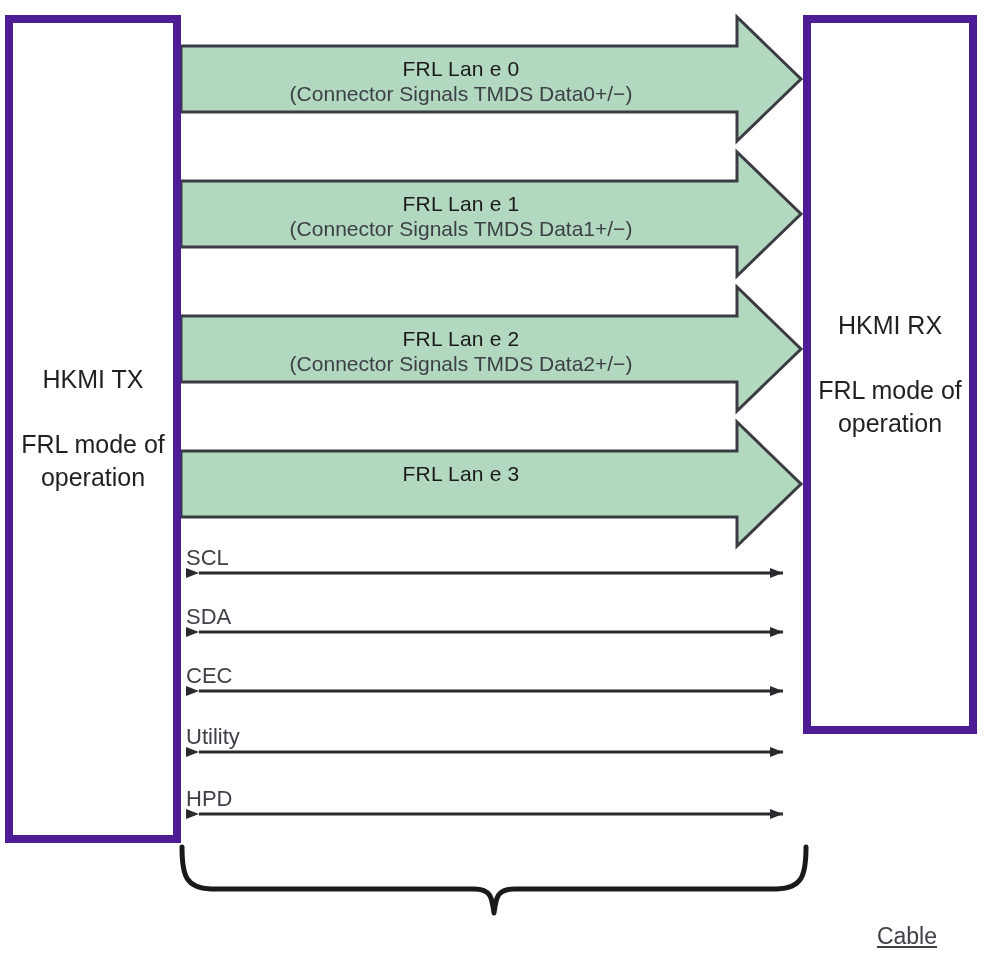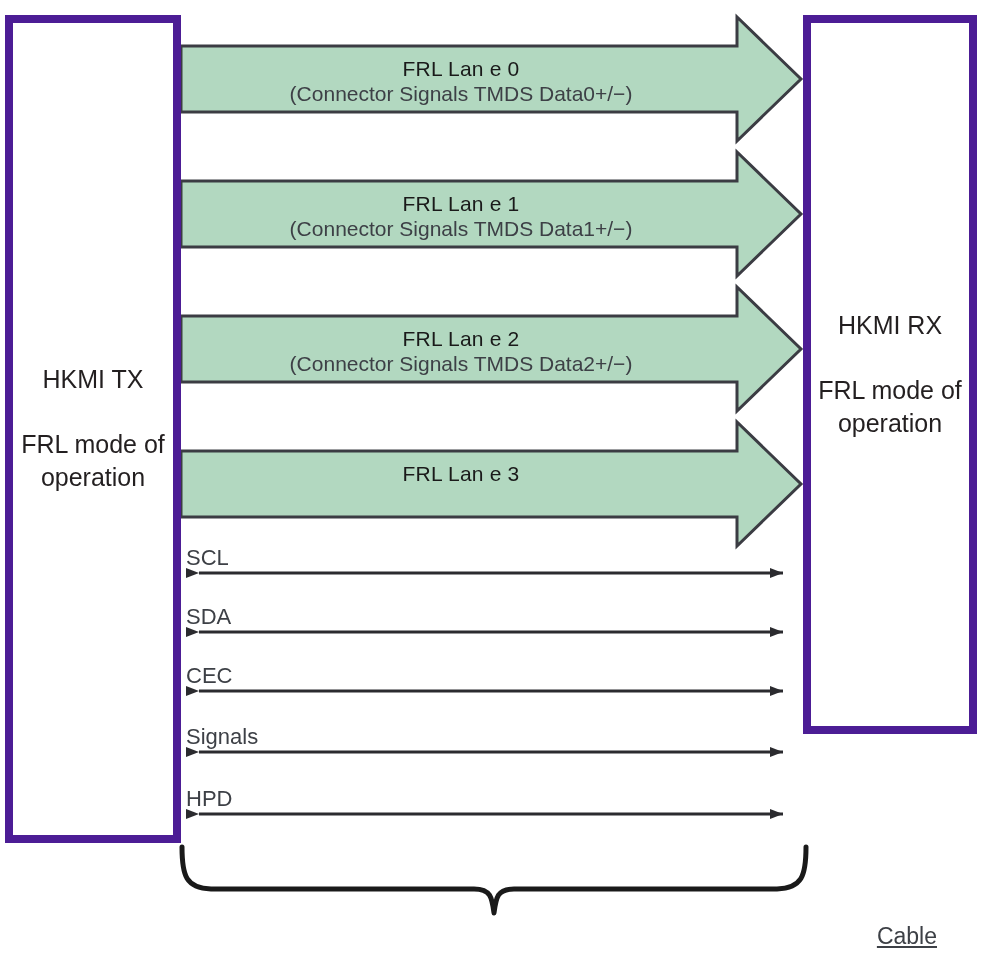--- a/index.html
+++ b/index.html
@@ -185,18 +185,18 @@
     <div class="lane-title">FRL Lan e 2</div>
     <div class="lane-sub">(Connector Signals TMDS Data2+/−)</div>
   </div>
   <div class="lane-label" style="top:461px;">
     <div class="lane-title">FRL Lan e 3</div>
   </div>
 
   <div class="bus-label" style="top:545px;">SCL</div>
   <div class="bus-label" style="top:604px;">SDA</div>
   <div class="bus-label" style="top:663px;">CEC</div>
-  <div class="bus-label" style="top:724px;">Signals</div>
+  <div class="bus-label" style="top:724px;">Utility</div>
   <div class="bus-label" style="top:786px;">HPD</div>
 
   <div id="cable-label">Cable</div>
 
 </div>
 
 </body></html>

